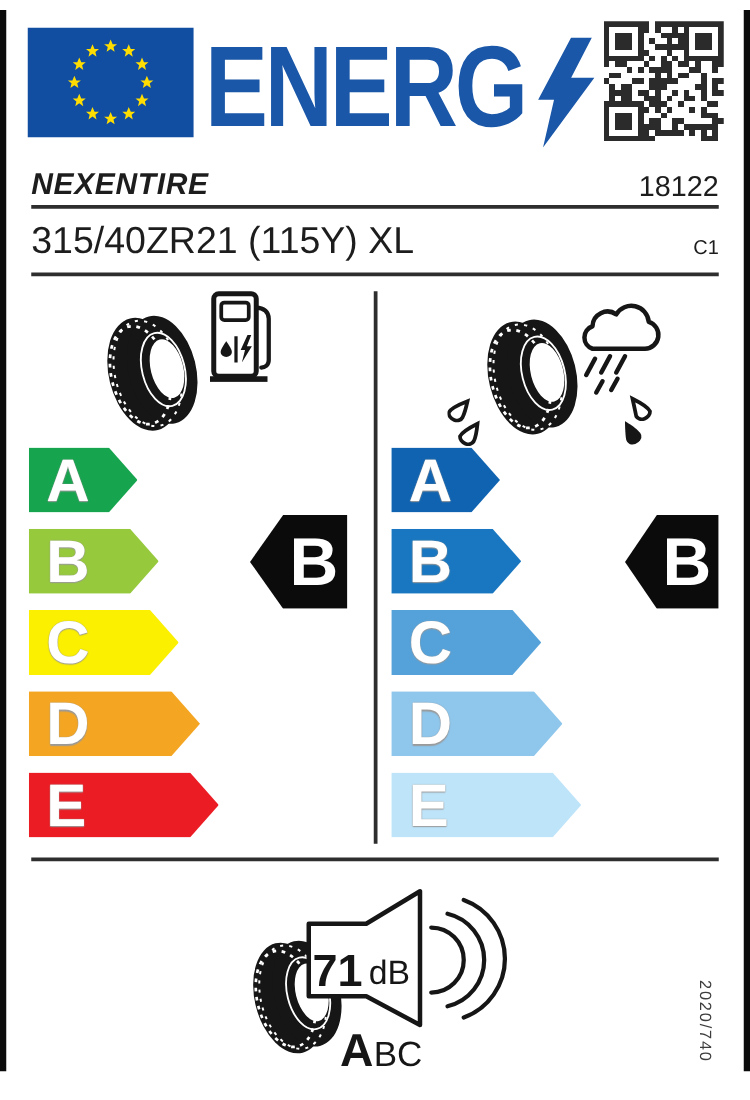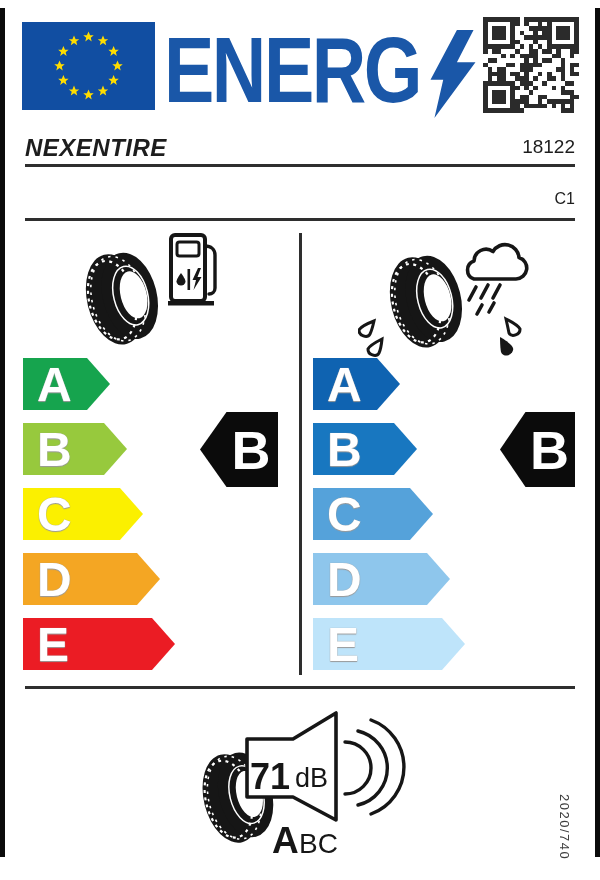--- a/index.html
+++ b/index.html
@@ -1,32 +1,32 @@
 <!DOCTYPE html>
 <html><head>
 <meta charset="utf-8">
 <style>
   html,body{margin:0;padding:0;background:#fff;}
   .label{position:relative;width:600px;height:880px;background:#fff;overflow:hidden;
-         font-family:"Liberation Sans",sans-serif;color:#1d1d1d;text-align:right;}
+         font-family:"Liberation Sans",sans-serif;color:#1d1d1d;}
   .border-l,.border-r{position:absolute;top:8px;height:849px;width:5px;background:#0b0b0b;}
   .border-l{left:0;}
   .border-r{right:0;}
 
   
   .flag{position:absolute;left:22px;top:22px;width:133px;height:88px;}
   .energ{position:absolute;left:164px;top:24px;font-size:92px;font-weight:bold;
          color:#1a57a8;letter-spacing:-3px;transform:scaleX(.82);transform-origin:left top;
          line-height:1;white-space:nowrap;}
   .bolt{position:absolute;left:430px;top:30px;width:46px;height:88px;}
   .qr{position:absolute;left:483px;top:17px;width:96px;height:96px;}
 
   
   .brand{position:absolute;left:25px;top:134px;font-size:24px;font-weight:bold;letter-spacing:.5px;font-style:italic;}
-  .article{position:absolute;right:25px;top:136px;font-size:19px;}
+  .article{position:absolute;right:25px;top:136px;font-size:23px;}
   .rule{position:absolute;left:25px;width:550px;height:3px;background:#2e2e2e;}
   .rule1{top:164px;}
   .rule2{top:218px;}
   .rule3{top:686px;}
   .tsize{position:absolute;left:25px;top:176px;font-size:30px;}
   .tclass{position:absolute;right:25px;top:190px;font-size:16px;}
 
   .vdivider{position:absolute;left:299px;top:233px;width:2.5px;height:442px;background:#2e2e2e;}
 
   
@@ -342,20 +342,21 @@
       <rect x="7" y="20" width="1" height="1" fill="#2b2b2b"></rect>
       <rect x="8" y="20" width="1" height="1" fill="#2b2b2b"></rect>
       <rect x="17" y="20" width="1" height="1" fill="#2b2b2b"></rect>
       <rect x="18" y="20" width="1" height="1" fill="#2b2b2b"></rect>
       <rect x="19" y="20" width="1" height="1" fill="#2b2b2b"></rect>
     </svg>
 
   <div class="brand">NEXENTIRE</div>
   <div class="article">18122</div>
   <div class="rule rule1"></div>
+  <div class="tsize">315/40ZR21 (115Y) XL</div>
   <div class="tclass">C1</div>
   <div class="rule rule2"></div>
 
   <svg class="tire-fuel">
       <use href="#tire"></use>
     </svg>
   <svg class="pump" viewBox="0 0 52 74">
     <rect x="1" y="69" width="46" height="4.5" fill="#161616"></rect>
     <rect x="4" y="3" width="34" height="66" rx="4" fill="#fff" stroke="#161616" stroke-width="4"></rect>
     <rect x="10" y="10" width="22" height="14" rx="2.5" fill="#fff" stroke="#161616" stroke-width="3"></rect>

